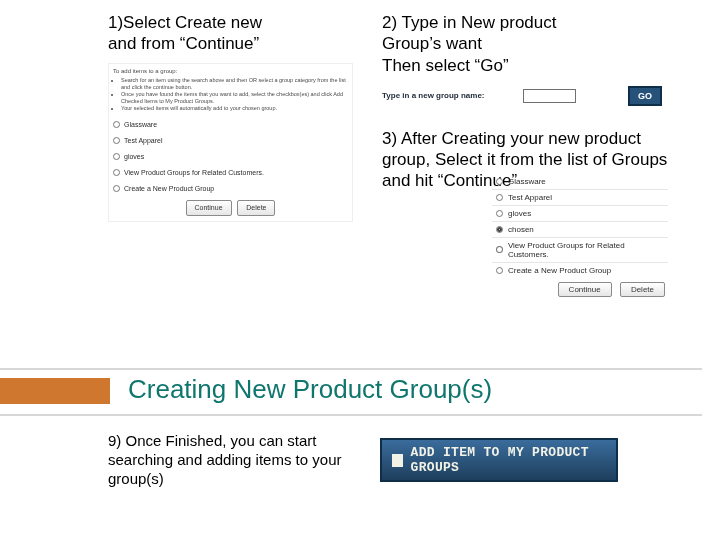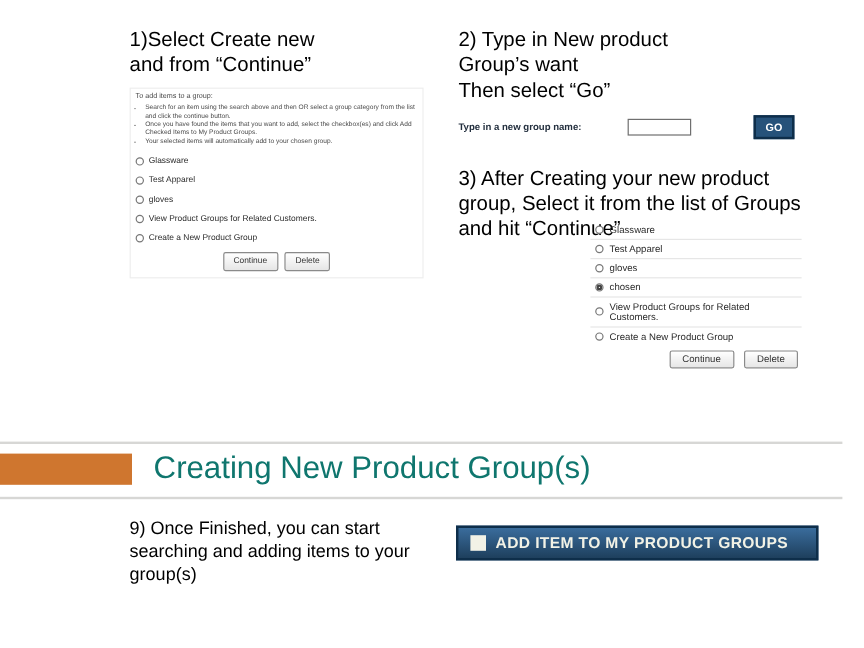--- a/index.html
+++ b/index.html
@@ -8,21 +8,21 @@
     width: 720px;
     height: 540px;
     font-family: Arial, Helvetica, sans-serif;
     background: #fff;
     color: #000;
     position: relative;
     overflow: hidden;
   }
   .upper {
     display: flex;
-    padding: 22px 0 0 108px;
+    padding: 12px 0 0 108px;
   }
   .col-left { width: 268px; }
   .col-right { width: 310px; padding-left: 6px; }
 
   .step-text { font-size: 17px; line-height: 1.25; }
 
   
   .mini1 {
     margin-top: 8px;
     width: 245px;
@@ -103,22 +103,22 @@
   
   .lower { position:absolute; top:432px; left:108px; right:20px; display:flex; }
   .lower .l { width:250px; font-size:15px; line-height:1.25; }
   .pill-wrap { flex:1; padding-left:22px; padding-top:6px;}
   .pill {
     display:flex; align-items:center; gap:8px;
     background:#26527a;
     background-image:linear-gradient(#3a6c9c,#1e3f5d);
     border:2px solid #0e2e4a; color:#f2f2e6;
     font-weight:bold; font-size:13px; letter-spacing:.3px;
-    padding:5px 14px 5px 10px; width:302px;
-    font-family:Liberation Sans, sans-serif;
+    padding:5px 14px 5px 10px; width:238px;
+    font-family:Liberation Mono, monospace;
   }
   .pill .pill-icon {
     width:13px; height:13px; background:#f2f2e6;
   }
 </style>
 </head>
 <body>
 
 <div class="upper">
 

